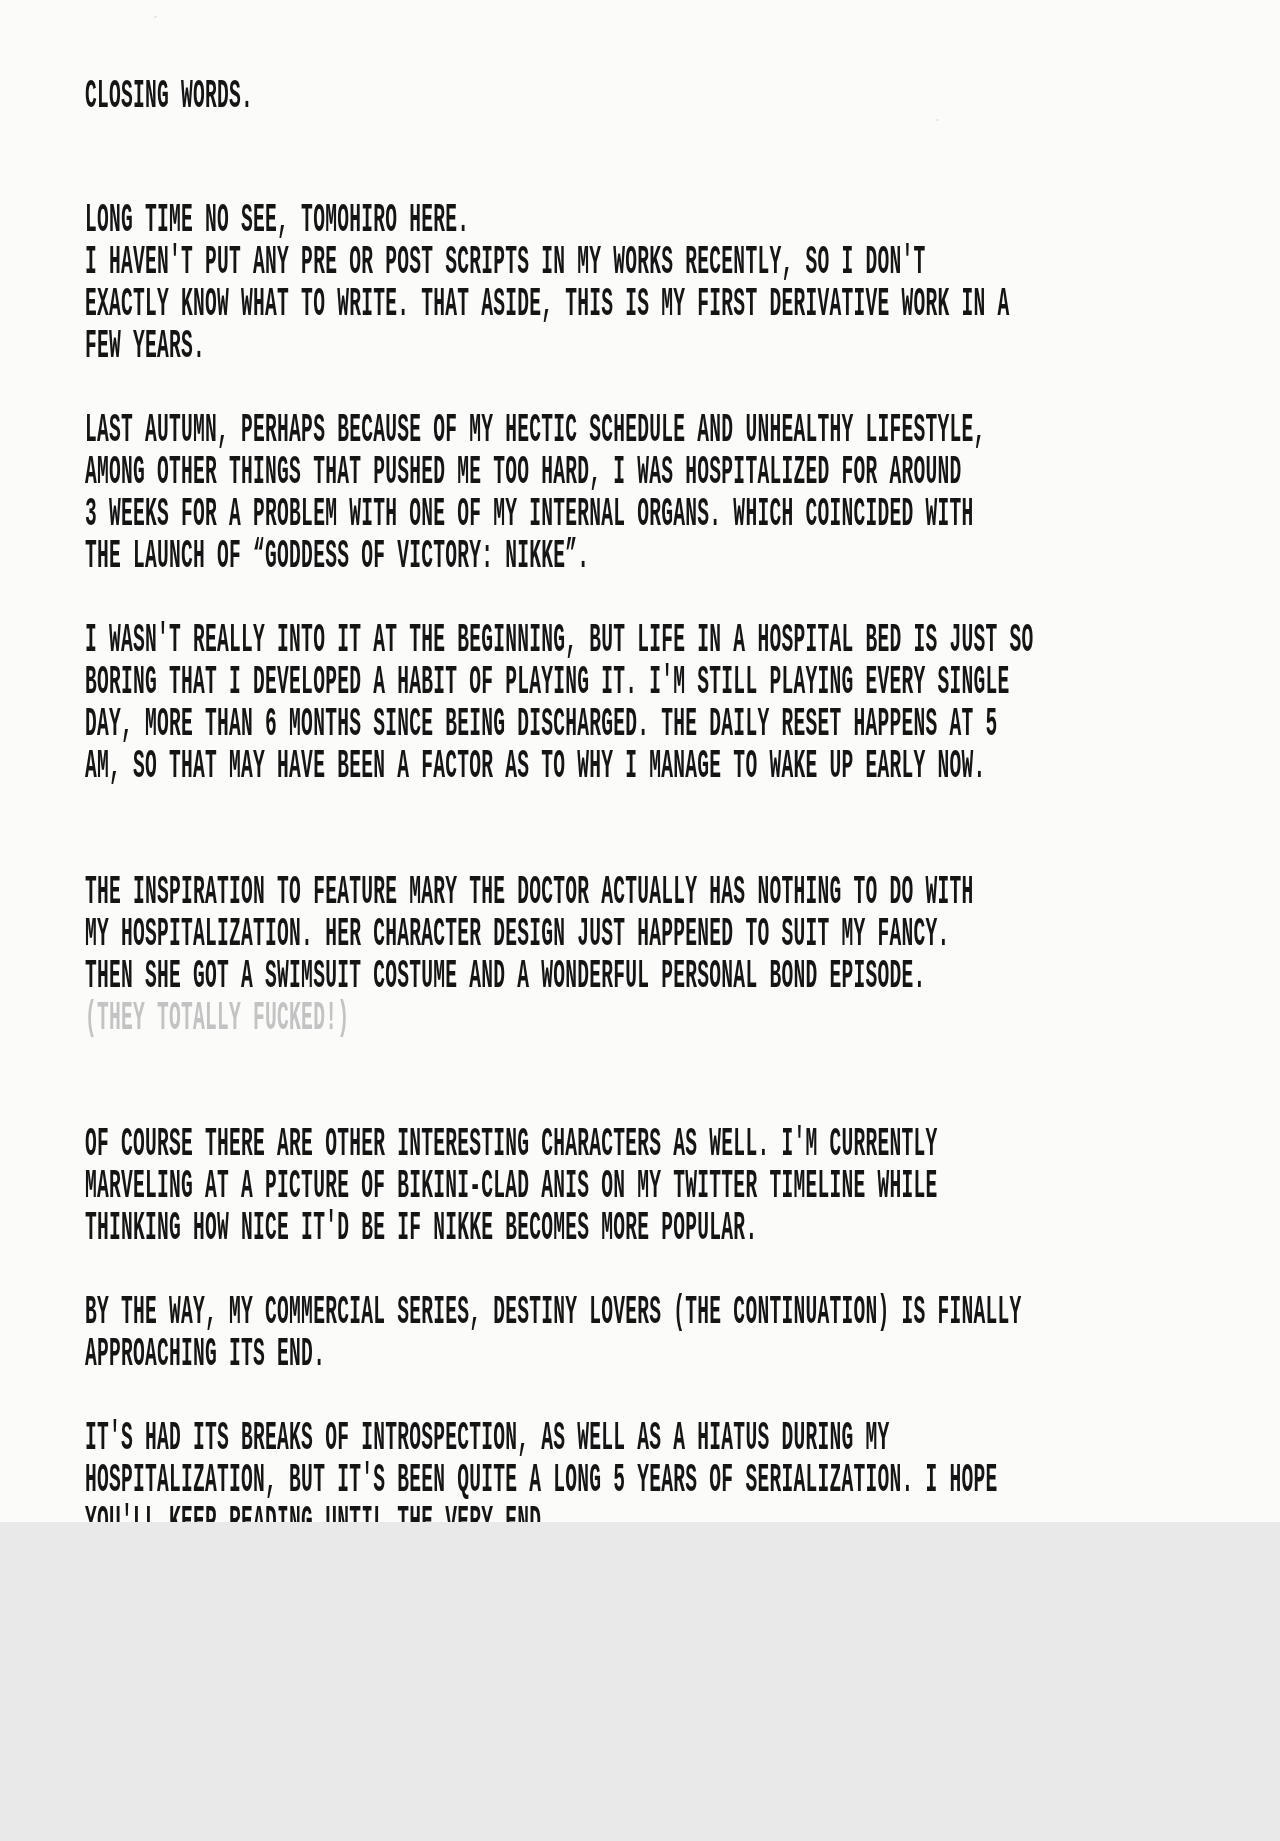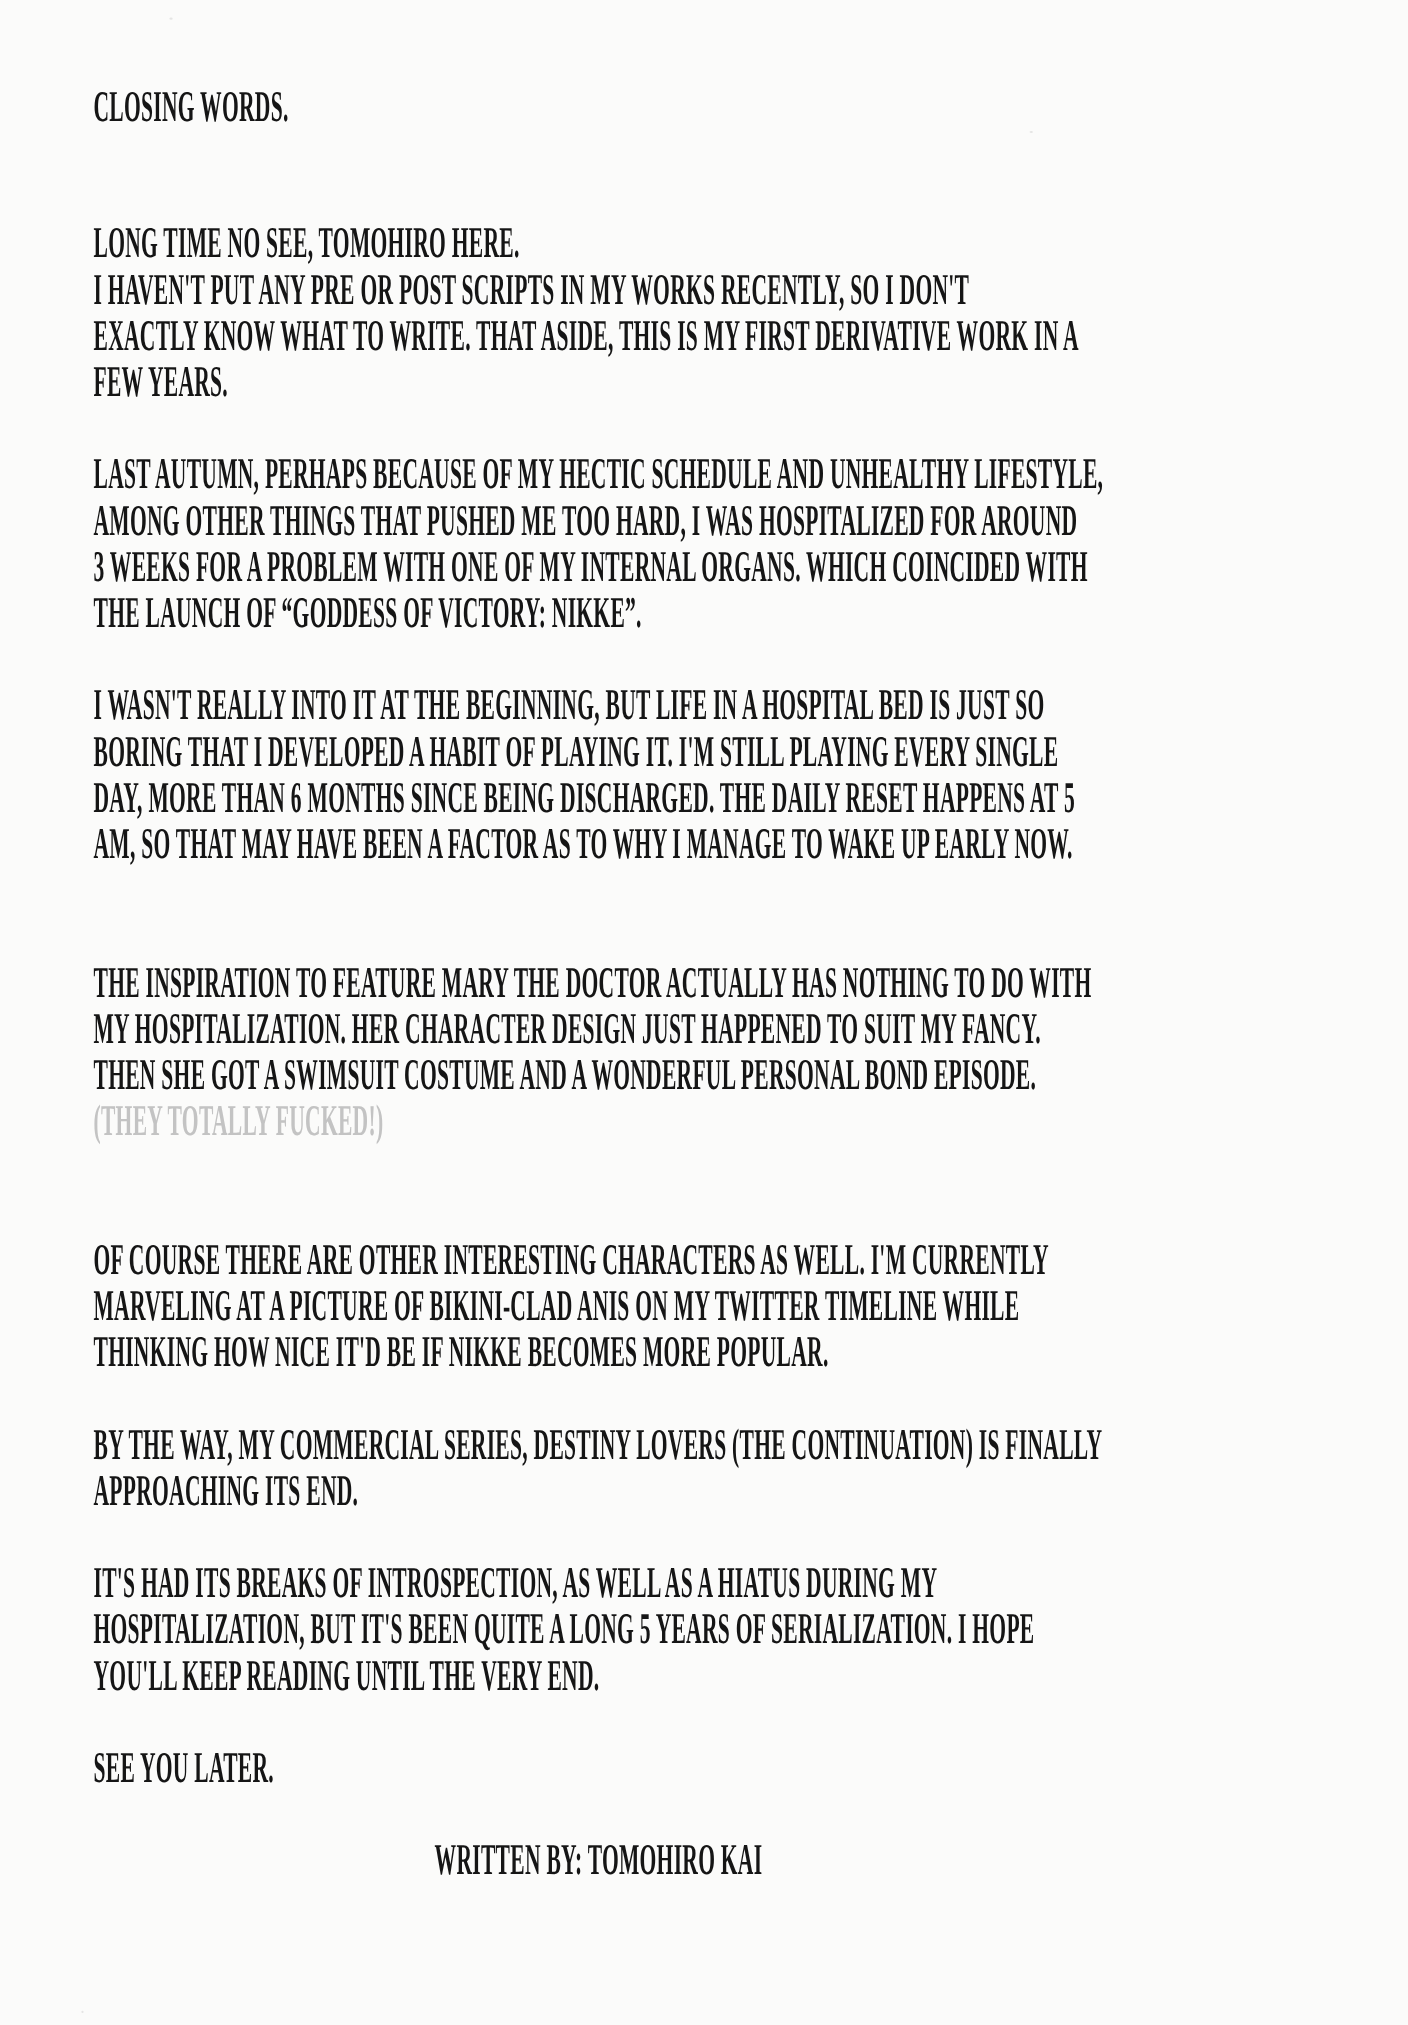--- a/index.html
+++ b/index.html
@@ -5,24 +5,24 @@
   :root{
     --ink:#151515;
     --muted:#c3c3c3;
     --paper:#fbfbfa;
   }
   *{margin:0;padding:0;box-sizing:border-box;}
   html,body{background:#e9e9e9;}
   .doc{
     position:relative;
     width:1280px;
-    height:1841px;
+    height:1522px;
     background:var(--paper);
     overflow:hidden;
-    font-family:Liberation Serif, serif;
+    font-family:Liberation Mono, monospace;
   }
   .content{
     position:absolute;
     left:85px;
     top:76px;
   }
   .para{
     width:2300px;                 
     transform:scaleX(0.49);
     transform-origin:top left;

